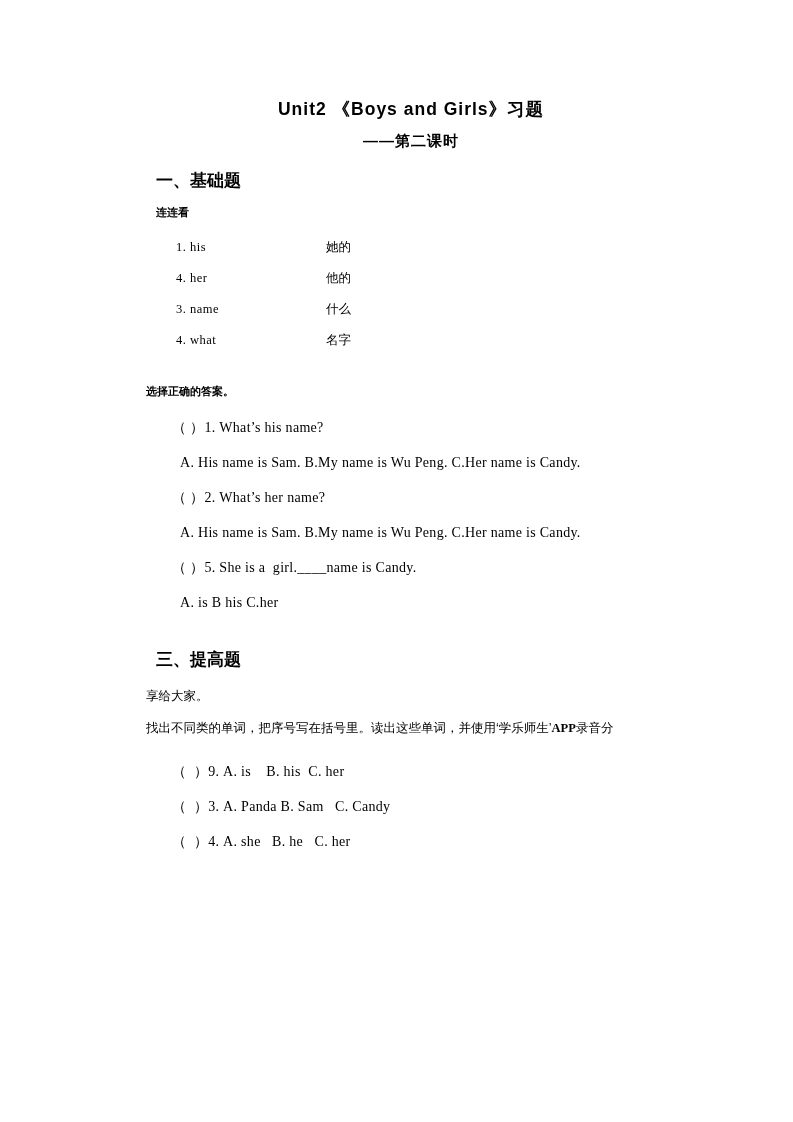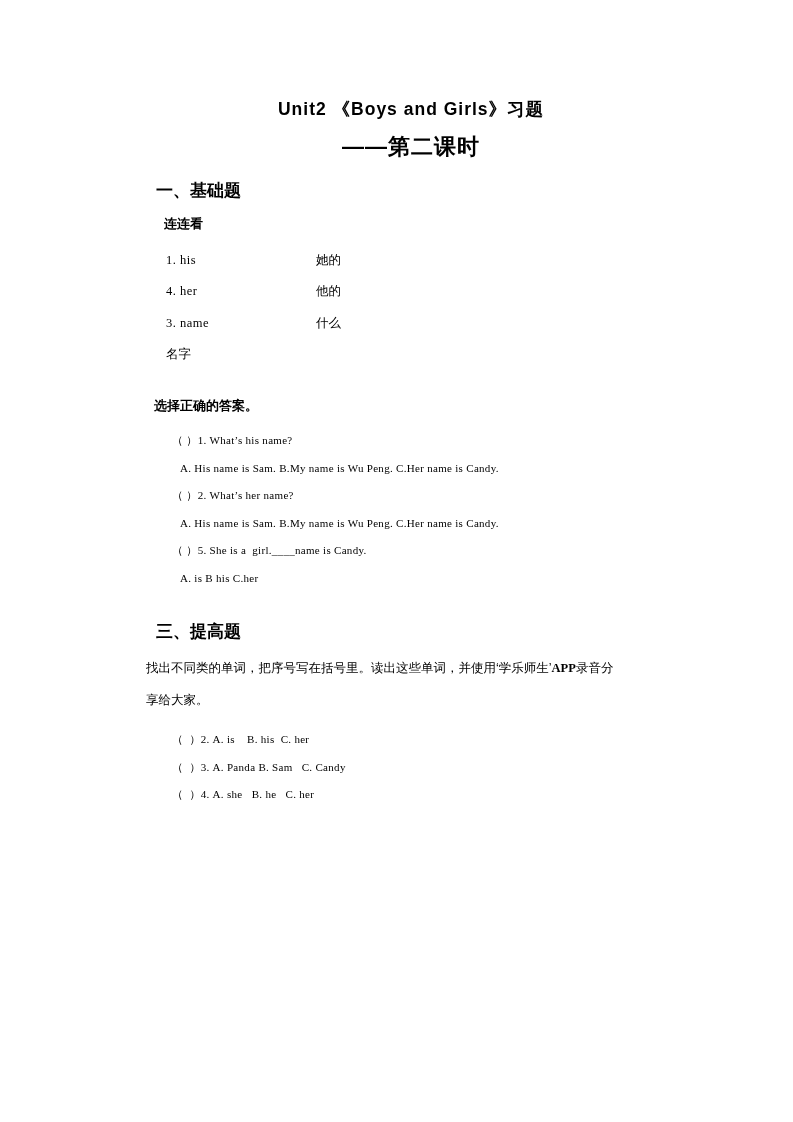--- a/index.html
+++ b/index.html
@@ -35,41 +35,41 @@
     font-weight: bold;
     font-size: 17.5px;
     letter-spacing: 1px;
     line-height: 1.5;
     margin: 0 0 2px 0;
   }
   .doc-subtitle {
     text-align: center;
     font-family: "Liberation Sans", sans-serif;
     font-weight: bold;
-    font-size: 22px;
+    font-size: 15px;
     letter-spacing: 1px;
     line-height: 1.5;
     margin: 8px 0 14px 0;
   }
 
   
   .sec-heading {
     font-family: "Liberation Sans", sans-serif;
     font-weight: bold;
     font-size: 17px;
     line-height: 1.6;
     margin: 0 0 10px 0;
     padding-left: 10px;
   }
   .sub-heading {
     font-family: Liberation Sans, sans-serif;
     font-weight: bold;
-    font-size: 13px;
+    font-size: 11px;
     line-height: 1.6;
-    margin: 0 0 10px 8px;
+    margin: 0 0 10px 0;
     padding-left: 10px;
   }
   .sub-heading.indent0 {
     padding-left: 0px;
   }
 
   
   .match-list {
     margin: 0 0 0 0;
     padding: 0;
@@ -78,29 +78,30 @@
   .match-row {
     display: flex;
     font-size: 12.5px;
     line-height: 2.5;
     padding-left: 20px;
   }
   .match-en {
     width: 150px;
     font-family: "Liberation Serif", serif;
     letter-spacing: 0.5px;
+    margin-left: 10px;
   }
   .match-zh {
     font-family: "Liberation Sans", sans-serif;
     font-size: 12.5px;
   }
 
   
   .q-line {
-    font-size: 11px;
+    font-size: 14px;
     line-height: 2.5;
     padding-left: 26px;
     font-family: "Liberation Serif", serif;
     letter-spacing: 0.3px;
     white-space: pre-wrap;
   }
   .q-line.opt {
     padding-left: 34px;
   }
   .para {
@@ -136,41 +137,42 @@
       </li>
       <li class="match-row">
         <span class="match-en">4. her</span>
         <span class="match-zh">他的</span>
       </li>
       <li class="match-row">
         <span class="match-en">3. name</span>
         <span class="match-zh">什么</span>
       </li>
       <li class="match-row">
+        <span class="match-en">4. what</span>
         <span class="match-zh">名字</span>
       </li>
     </ul>
 
     <div class="spacer-lg"></div>
 
     <div class="sub-heading indent0">选择正确的答案。</div>
 
     <div class="q-line">（ ）1. What’s his name?</div>
     <div class="q-line opt">A. His name is Sam. B.My name is Wu Peng. C.Her name is Candy.</div>
     <div class="q-line">（ ）2. What’s her name?</div>
     <div class="q-line opt">A. His name is Sam. B.My name is Wu Peng. C.Her name is Candy.</div>
     <div class="q-line">（ ）5. She is a  girl.____name is Candy.</div>
     <div class="q-line opt">A. is B his C.her</div>
 
     <div class="spacer-lg"></div>
 
     <div class="sec-heading">三、提高题</div>
+    <p class="para">享给大家。</p>
     <p class="para"><span>找出不同类的单词，把序号写在括号里。读出这些单词，并使用‘学乐师生’</span><span class="en-bold">APP</span><span>录音分</span></p>
-    <p class="para">享给大家。</p>
 
     <div class="spacer-sm"></div>
 
-    <div class="q-line">（  ）2. A. is    B. his  C. her</div>
+    <div class="q-line">（  ）9. A. is    B. his  C. her</div>
     <div class="q-line">（  ）3. A. Panda B. Sam   C. Candy</div>
     <div class="q-line">（  ）4. A. she   B. he   C. her</div>
 
   </div>
 </div>
 
 </body></html>

